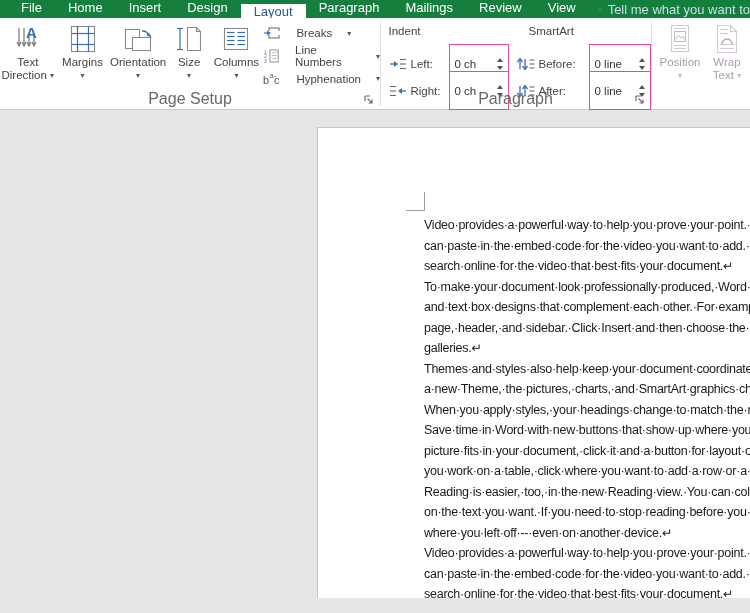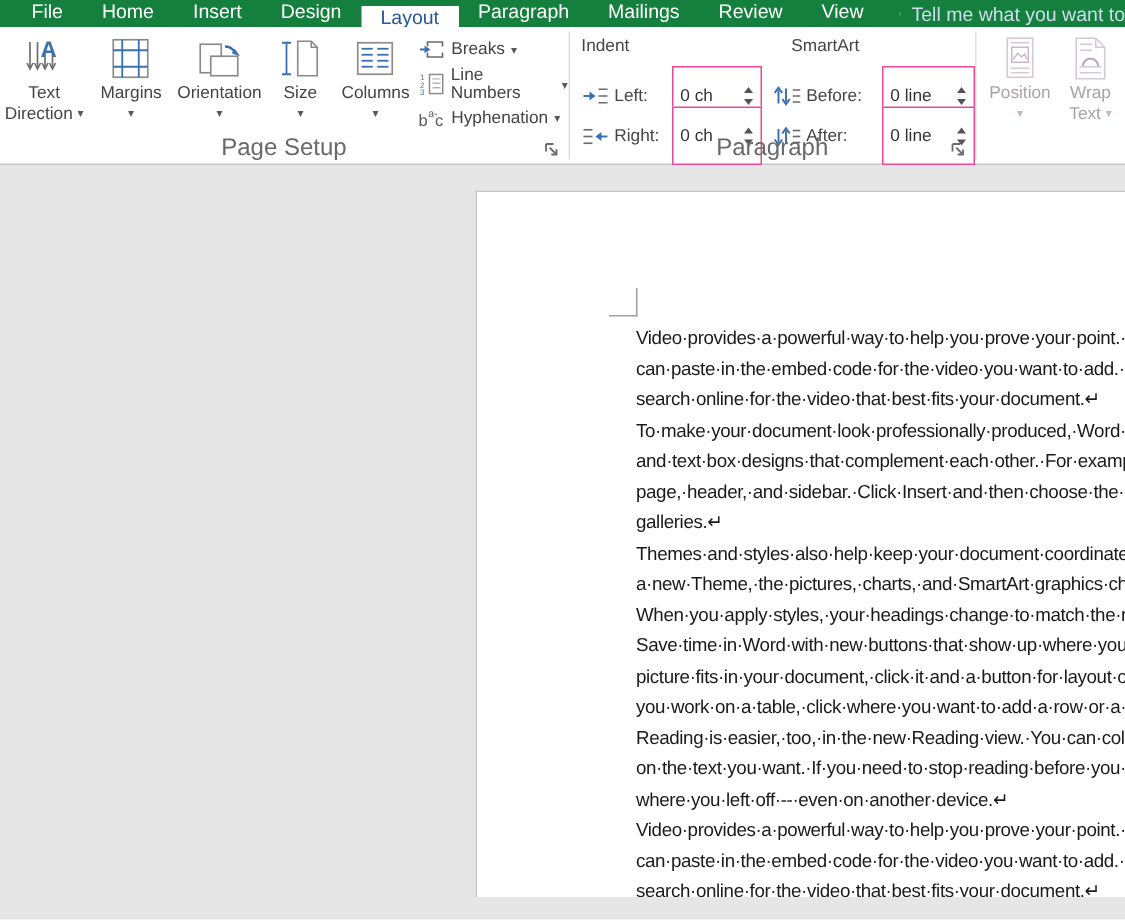--- a/index.html
+++ b/index.html
@@ -57,21 +57,21 @@
     padding-top:4px; text-align:center; cursor:default;
   }
   .bigbtn .bicon { height:34px; display:flex; align-items:center; justify-content:center; }
   .blabel { font-size:11.5px; color:#444; line-height:13px; }
   .blabel .caret { font-size:8px; color:#5a5a5a; vertical-align:1px; }
   .bigbtn.disabled .blabel { color:#a9a1a9; }
   .bigbtn.disabled .caret  { color:#c2b6c2; }
 
   .smallcol { display:flex; flex-direction:column; padding-top:4px; margin-left:2px; }
   .smallbtn {
-    display:flex; align-items:center; gap:4px;
+    display:flex; align-items:center; gap:15px;
     height:23px; font-size:11.5px; color:#444; cursor:default;
   }
   .smallbtn .caret { font-size:8px; color:#5a5a5a; }
 
   
   .para-grid {
     display:grid;
     grid-template-columns:52px 60px 64px 62px;
     grid-template-rows:18px 23px 23px;
     column-gap:8px; row-gap:4px;

